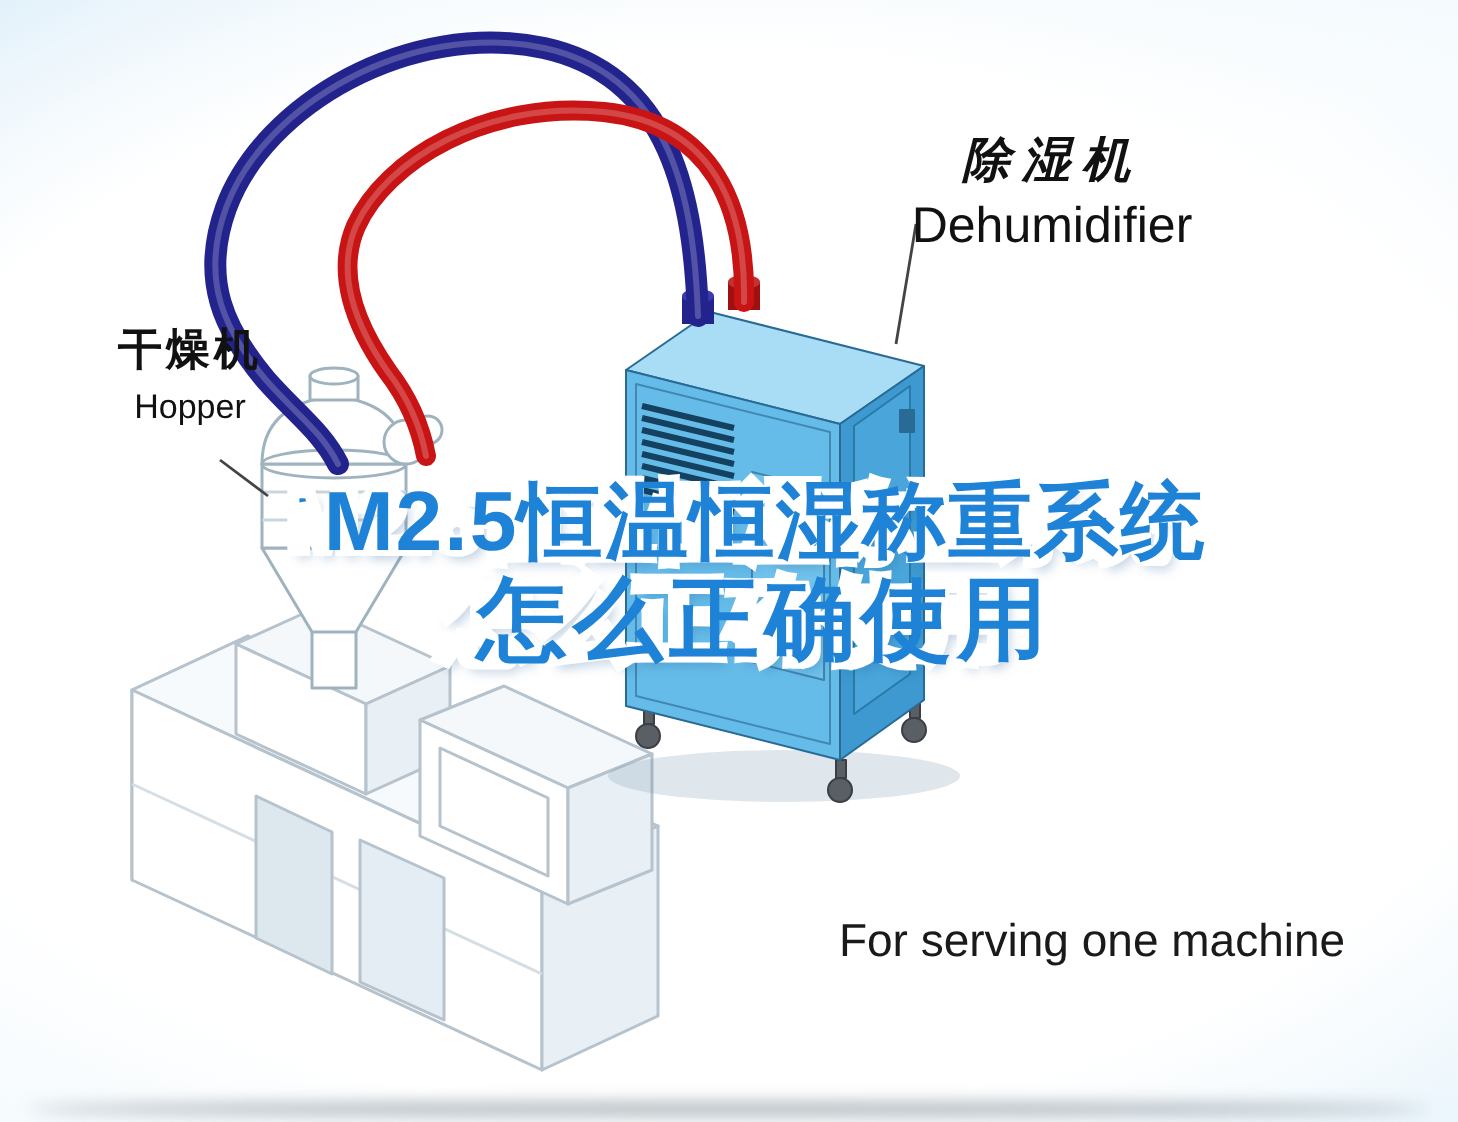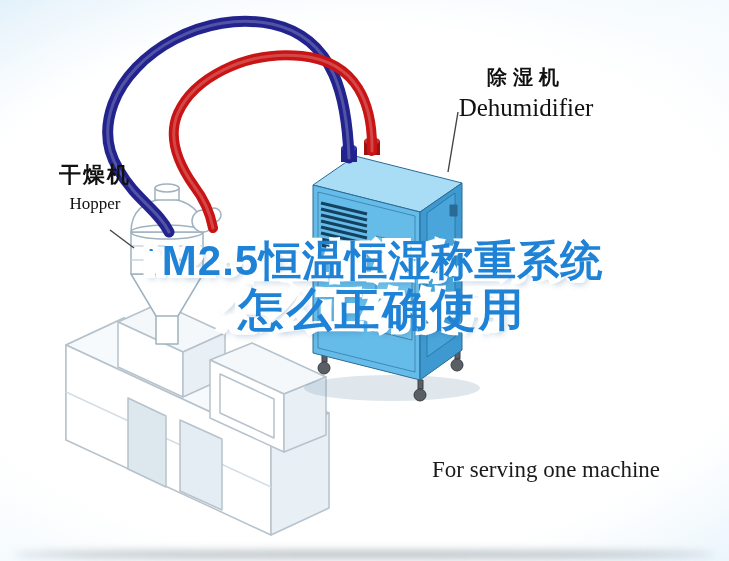--- a/index.html
+++ b/index.html
@@ -12,24 +12,24 @@
     overflow:hidden;
     background:
       radial-gradient(ellipse 115% 95% at 48% 52%, #ffffff 50%, rgba(255,255,255,0) 92%),
       linear-gradient(150deg, #bfe0f5 0%, #eaf6fd 45%, #cfe9f9 100%);
   }
 
   svg.art { position:absolute; left:0; top:0; }
 
   .label { position:absolute; text-align:center; color:#111; }
   .label .zh { font-weight:700; }
-  .serif { font-family:Liberation Serif, serif; }
+  .serif { font-family:Liberation Sans, sans-serif; }
 
   .dehu-label { left:438px; top:64px; width:176px; }
-  .dehu-label .zh { font-size:20px; letter-spacing:6px; }
+  .dehu-label .zh { font-size:24px; letter-spacing:6px;font-style:italic; }
   .dehu-label .en { font-size:25px; margin-top:3px; }
 
   .hopper-label { left:38px; top:160px; width:114px; }
   .hopper-label .zh { font-size:22px; letter-spacing:2px; }
   .hopper-label .en { font-size:17px; margin-top:4px; }
 
   .headline { position:absolute; left:0; right:0; top:237px; text-align:center;
               font-weight:700; color:#1e82d6; }
   .headline .line { position:relative; line-height:1.12;padding-left:36px; }
   .headline .l1 { font-size:42px; letter-spacing:1px; }

